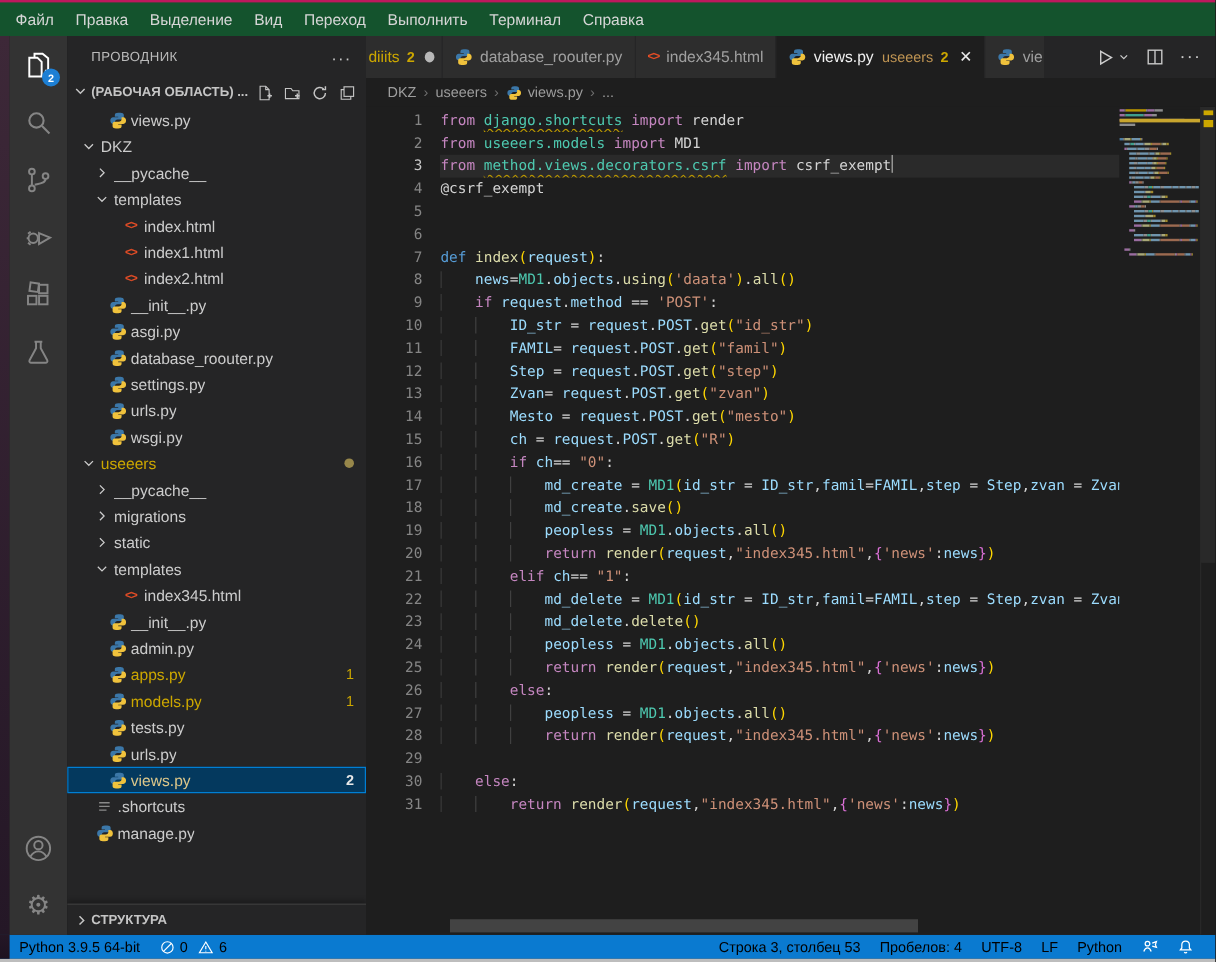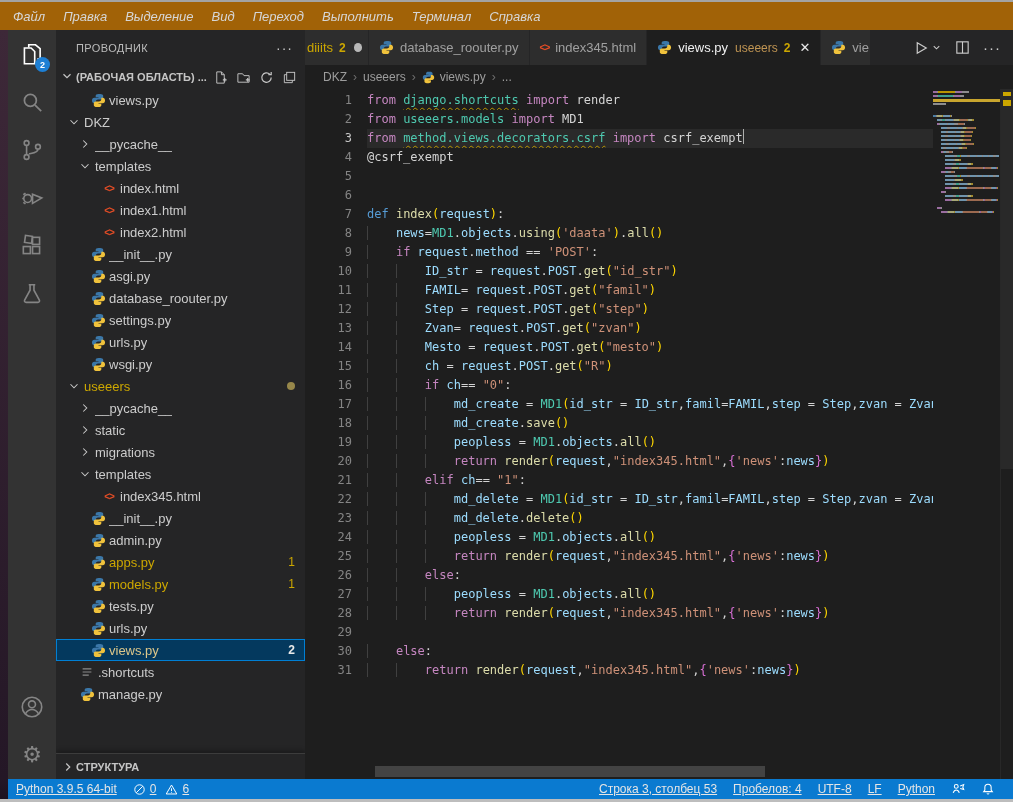--- a/index.html
+++ b/index.html
@@ -1,21 +1,21 @@
 <!DOCTYPE html>
 <html><head>
 <meta charset="utf-8">
 <style>
   * { margin:0; padding:0; box-sizing:border-box; }
   html,body { background:#1e1e1e; }
   body { font-family:"Liberation Sans", sans-serif; }
   .screen { position:relative; width:1013px; height:802px; overflow:hidden; background:#1e1e1e; }
 
   
-  .menubar { height:30px; background:#a16207; border-top:2px solid #a3a3a3; display:flex; align-items:center; padding-left:4px;font-style:italic; }
+  .menubar { height:30px; background:#14532d; border-top:2px solid #be185d; display:flex; align-items:center; padding-left:4px; }
   .menubar .mitem { color:#d6d6d6; font-size:13px; padding:4px 9px; cursor:default; }
 
   
   .main { display:flex; height:749px; }
   .desktop-strip { width:8px; background:linear-gradient(#3d2838,#241726); }
 
   
   .activitybar { width:48px; background:#333333; display:flex; flex-direction:column; align-items:center; }
   .ab-icon { position:relative; width:48px; height:48px; display:flex; align-items:center; justify-content:center; color:#858585; }
   .ab-icon.active { color:#ffffff; }
@@ -86,21 +86,21 @@
   .minimap { position:absolute; top:2px; right:13px; width:67px; background:#1e1e1e; }
   .mrow { position:relative; height:2px; margin-bottom:2px; display:flex; }
   .mrow span { height:2px; display:inline-block; }
   .mwarn { position:absolute; left:0; right:0; top:0; height:3px; background:#c8a52e; }
   .overview-ruler { position:absolute; top:0; right:0; width:13px; height:100%; background:#1e1e1e; border-left:1px solid #282828; }
   .ruler-mark { position:absolute; left:2px; width:8px; background:#cca700; }
   .ruler-slider { position:absolute; left:0; top:0; width:13px; height:380px; background:rgba(121,121,121,.12); }
   .hscrollbar { position:absolute; left:70px; bottom:2px; width:390px; height:11px; background:#434343; }
 
   
-  .statusbar { height:20px; background:#0a7ad0; color:#e5e5e5; display:flex; align-items:center; font-size:12px; padding:0 10px 0 0;text-decoration:underline; }
+  .statusbar { height:20px; background:#0a7ad0; color:#000000; display:flex; align-items:center; font-size:12px; padding:0 10px 0 0; }
   .statusbar .left-strip { width:8px; height:100%; background:linear-gradient(#241726,#1d1220); }
   .sb-item { display:flex; align-items:center; gap:4px; padding:0 8px; height:100%; }
   .sb-right { margin-left:auto; display:flex; align-items:center; }
   .sb-item svg { display:block; }
   .bottom-strip { height:3px; background:#bdbdbd; }
 </style>
 </head>
 <body>
 
 <div class="screen">
@@ -341,29 +341,29 @@
               </svg>
             </span>
             <span class="lbl">__pycache__</span>
           </div>
           <div class="trow" style="padding-left: 21px;">
             <span class="chev">
               <svg width="14" height="14" viewBox="0 0 16 16">
                 <path d="M6 4l4 4-4 4" stroke="#cccccc" fill="none" stroke-width="1.2"></path>
               </svg>
             </span>
-            <span class="lbl">static</span>
+            <span class="lbl">migrations</span>
           </div>
           <div class="trow" style="padding-left: 21px;">
             <span class="chev">
               <svg width="14" height="14" viewBox="0 0 16 16">
                 <path d="M6 4l4 4-4 4" stroke="#cccccc" fill="none" stroke-width="1.2"></path>
               </svg>
             </span>
-            <span class="lbl">migrations</span>
+            <span class="lbl">static</span>
           </div>
           <div class="trow" style="padding-left: 21px;">
             <span class="chev">
               <svg width="14" height="14" viewBox="0 0 16 16">
                 <path d="M4 6l4 4 4-4" stroke="#cccccc" fill="none" stroke-width="1.2"></path>
               </svg>
             </span>
             <span class="lbl">templates</span>
           </div>
           <div class="trow" style="padding-left: 32px;">

